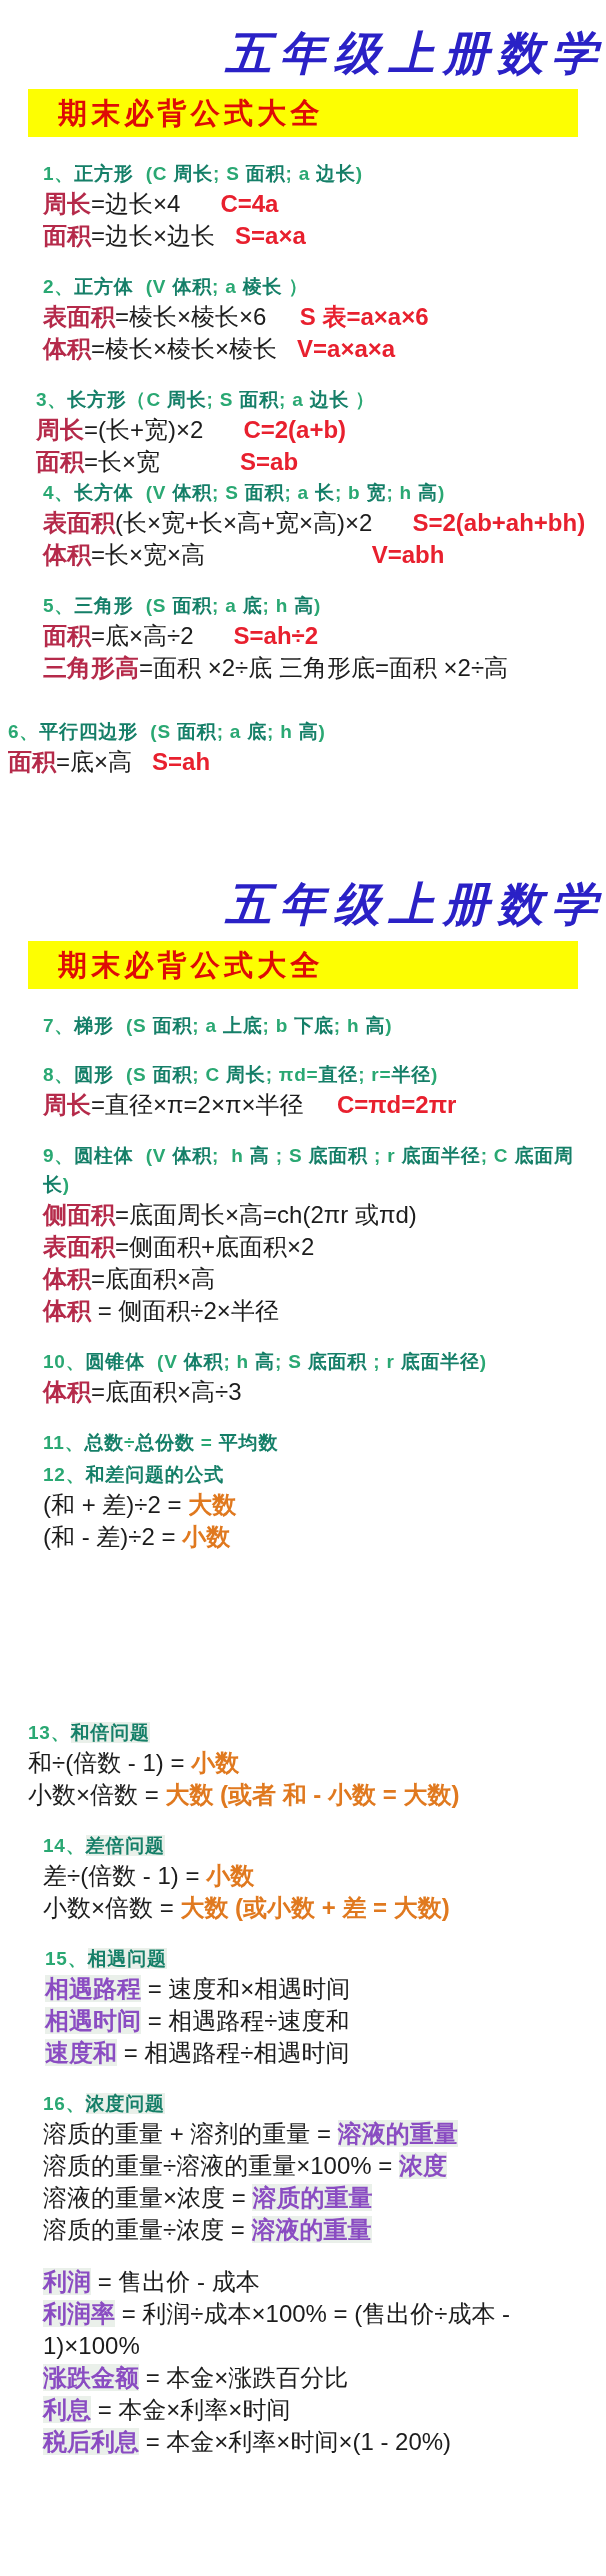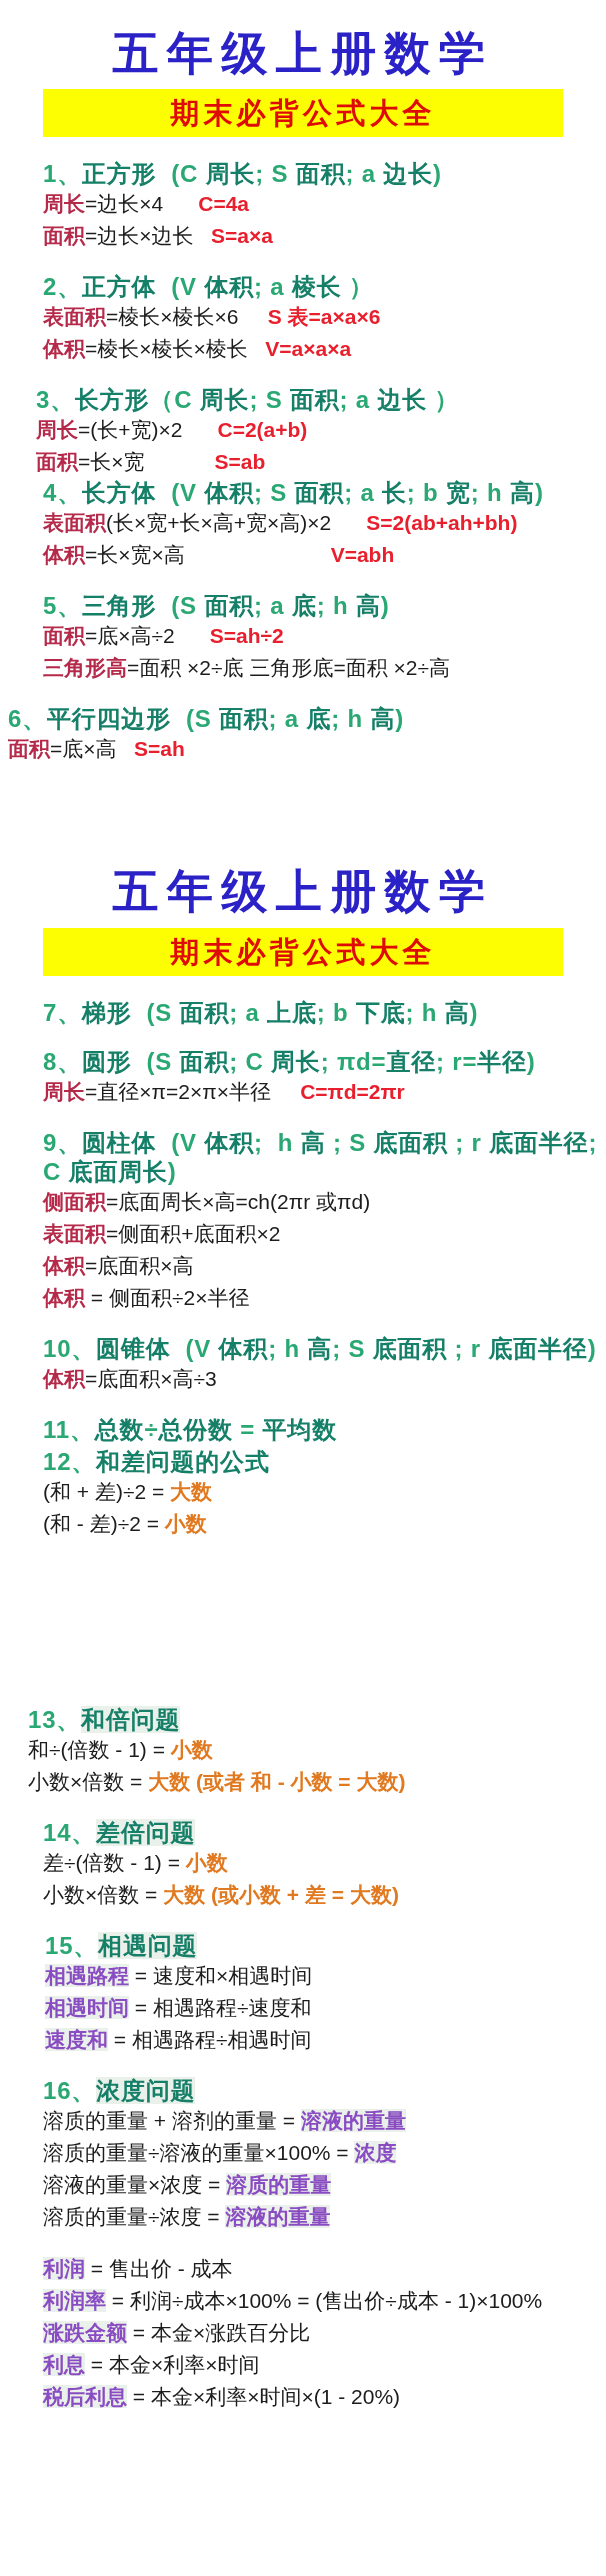--- a/index.html
+++ b/index.html
@@ -13,44 +13,46 @@
     font-family:"Liberation Sans","DejaVu Sans",sans-serif;
   }
   .page-header{text-align:center;}
   .page-title{
     font-family:"Liberation Serif","DejaVu Serif",serif;
     font-weight:bold;
     font-size:46px;
     line-height:59px;
     letter-spacing:8.4px;
     color:var(--c-title,#2a21c6);
-    text-align:center;
+    text-align:right;
+    font-style:italic;
   }
   .banner{
     width:520px;height:48px;
     margin:6.7px auto 0 auto;
     background:var(--c-banner-bg,#fdfe02);
     color:var(--c-banner-text,#de0b06);
     font-family:"Liberation Serif","DejaVu Serif",serif;
     font-weight:bold;
     font-size:29px;
     line-height:48px;
     letter-spacing:4.2px;
-    text-align:center;
+    text-align:left;
+    padding-left:30px;
   }
   .section{padding-left:43px;padding-right:8.4px;}
   .heading{
-    font-size:24px;
+    font-size:19px;
     font-weight:bold;
     line-height:29px;
     letter-spacing:0.8px;
     white-space:pre-wrap;
   }
   .f-line{
-    font-size:21px;
+    font-size:24px;
     line-height:32px;
     white-space:pre-wrap;
   }
   .hg{color:var(--c-green,#2aa873);}
   .ht{color:var(--c-teal,#157f68);}
   .sk{color:var(--c-text,#1c1c1c);}
   .sc{color:var(--c-label,#b52a4a);font-weight:bold;}
   .sr{color:var(--c-formula,#e8202e);font-weight:bold;}
   .so{color:var(--c-orange,#e0791f);font-weight:bold;}
   .sp{color:var(--c-purple,#8a4cc2);font-weight:bold;}
@@ -83,21 +85,21 @@
       <div class="section" style="">
         <div class="heading"><span class="hg">4、</span><span class="ht">长方体</span><span class="hg">  (V </span><span class="ht">体积</span><span class="hg">; S </span><span class="ht">面积</span><span class="hg">; a </span><span class="ht">长</span><span class="hg">; b </span><span class="ht">宽</span><span class="hg">; h </span><span class="ht">高</span><span class="hg">)</span></div>
         <div class="f-line"><span class="sc">表面积</span><span class="sk">(长×宽+长×高+宽×高)×2</span><span class="sk">      </span><span class="sr">S=2(ab+ah+bh)</span></div>
         <div class="f-line"><span class="sc">体积</span><span class="sk">=长×宽×高</span><span class="sk">                         </span><span class="sr">V=abh</span></div>
       </div>
       <div class="section" style="margin-top: 20px;">
         <div class="heading"><span class="hg">5、</span><span class="ht">三角形</span><span class="hg">  (S </span><span class="ht">面积</span><span class="hg">; a </span><span class="ht">底</span><span class="hg">; h </span><span class="ht">高</span><span class="hg">)</span></div>
         <div class="f-line"><span class="sc">面积</span><span class="sk">=底×高÷2</span><span class="sk">      </span><span class="sr">S=ah÷2</span></div>
         <div class="f-line"><span class="sc">三角形高</span><span class="sk">=面积 ×2÷底 三角形底=面积 ×2÷高</span></div>
       </div>
-      <div class="section" style="margin-top: 20px; padding-left: 8px;">
+      <div class="section" style="margin-top: 33px; padding-left: 8px;">
         <div class="heading"><span class="hg">6、</span><span class="ht">平行四边形</span><span class="hg">  (S </span><span class="ht">面积</span><span class="hg">; a </span><span class="ht">底</span><span class="hg">; h </span><span class="ht">高</span><span class="hg">)</span></div>
         <div class="f-line"><span class="sc">面积</span><span class="sk">=底×高</span><span class="sk">   </span><span class="sr">S=ah</span></div>
       </div>
       <div class="page-header" style="margin-top: 97px;">
         <div class="page-title">五年级上册数学</div>
         <div class="banner">期末必背公式大全</div>
       </div>
       <div class="section" style="margin-top: 22px;">
         <div class="heading"><span class="hg">7、</span><span class="ht">梯形</span><span class="hg">  (S </span><span class="ht">面积</span><span class="hg">; a </span><span class="ht">上底</span><span class="hg">; b </span><span class="ht">下底</span><span class="hg">; h </span><span class="ht">高</span><span class="hg">)</span></div>
       </div>

